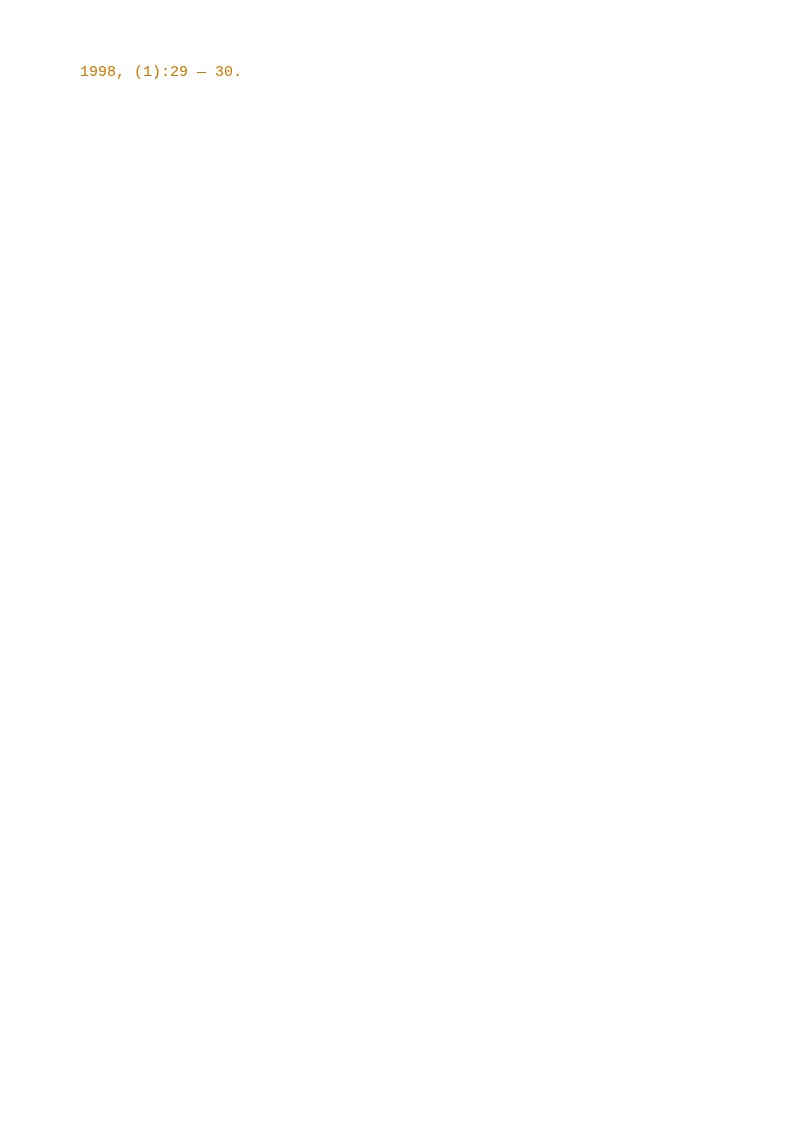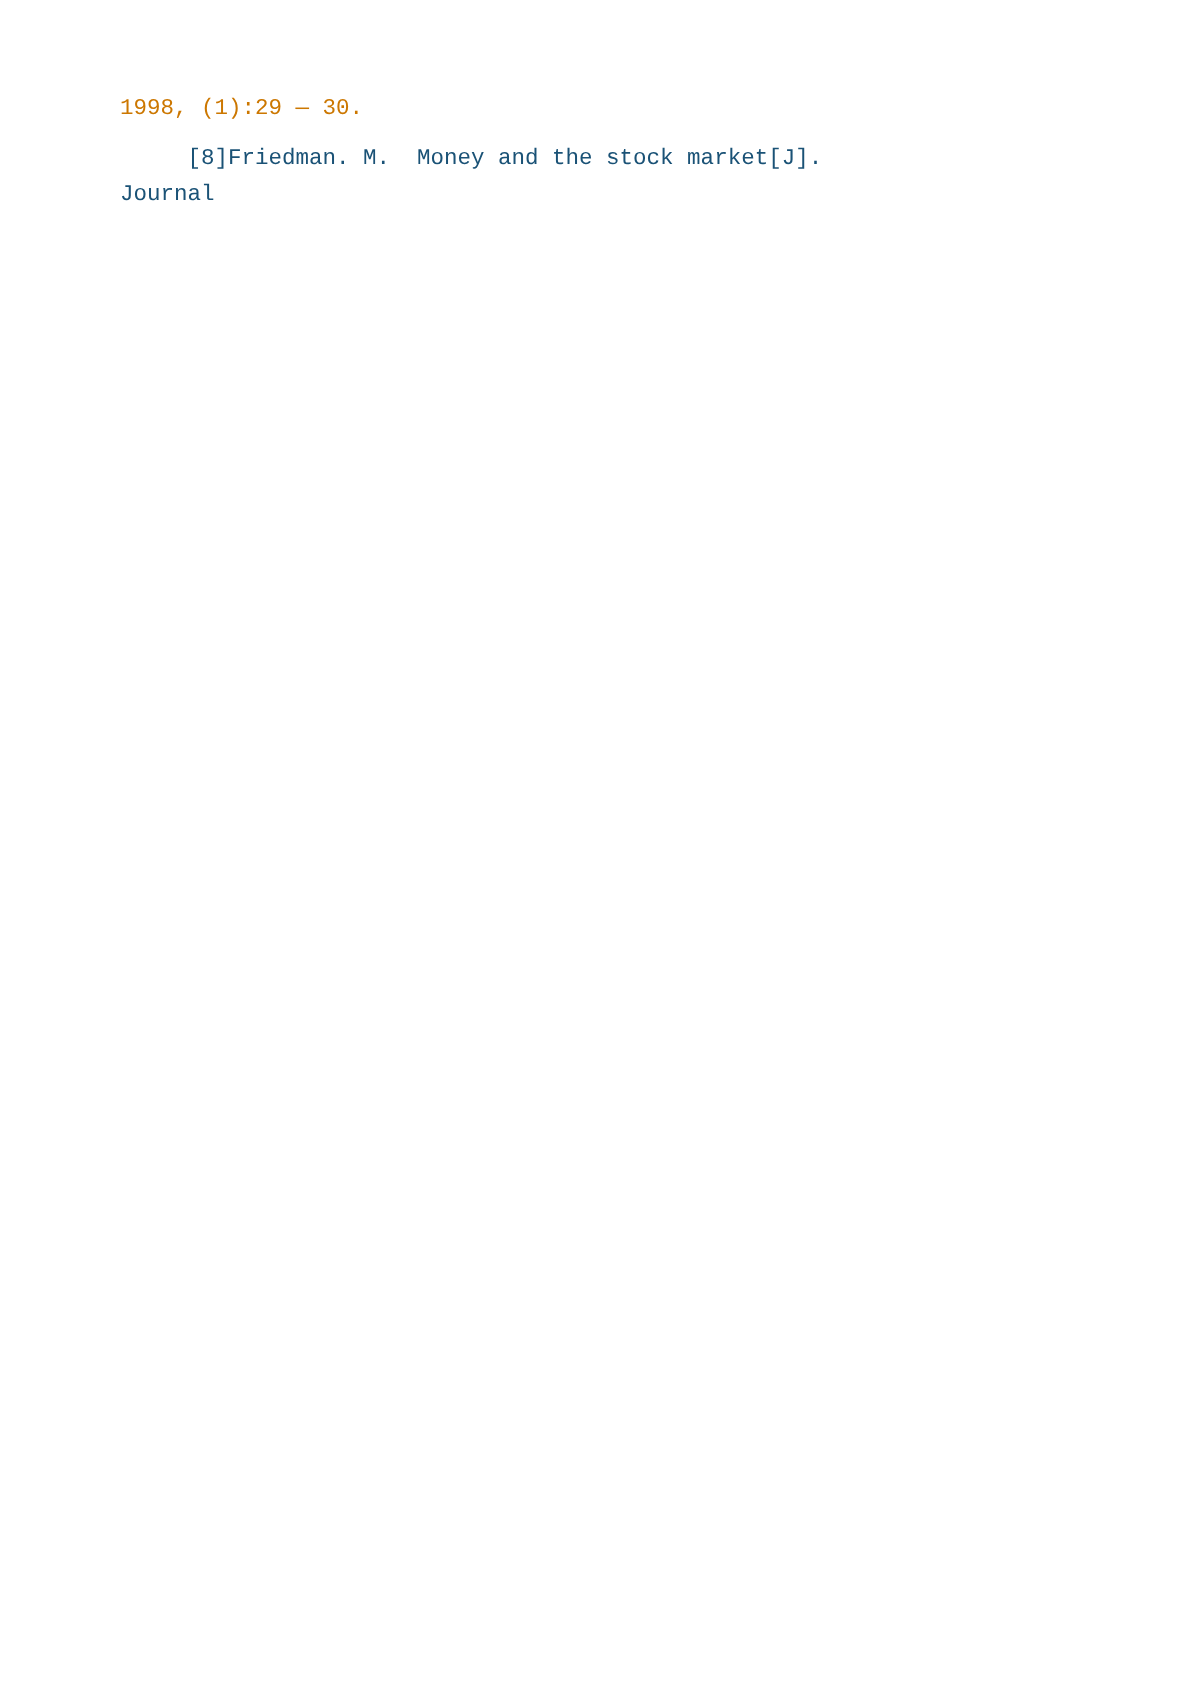--- a/index.html
+++ b/index.html
@@ -47,18 +47,15 @@
 </head>
 <body>
 
 <div class="page">
 
   <div class="reference-block">
     <span class="ref-line-1 text-orange">1998, (1):29 — 30.</span>
   </div>
 
   <div class="reference-block">
-    <div>
-      <span class="text-blue">&nbsp;&nbsp;&nbsp;&nbsp;&nbsp;</span><span class="text-blue">[8]</span><span class="text-blue">Friedman. M.&nbsp; Money and the stock market[J].&nbsp; </span><span class="text-blue">Journal</span>
-    </div>
   </div>
 
 </div>
 
 </body></html>

